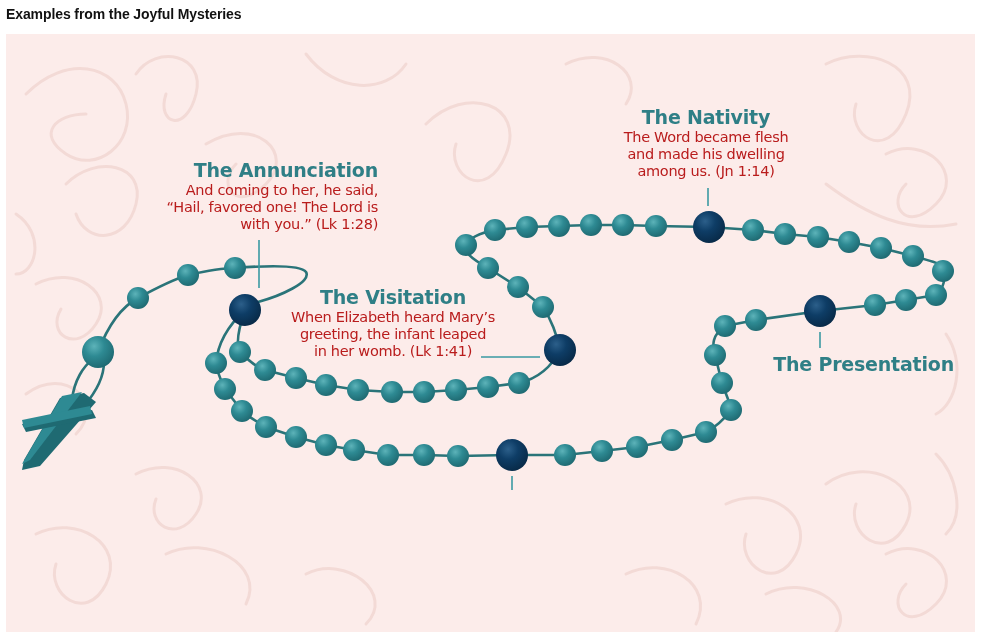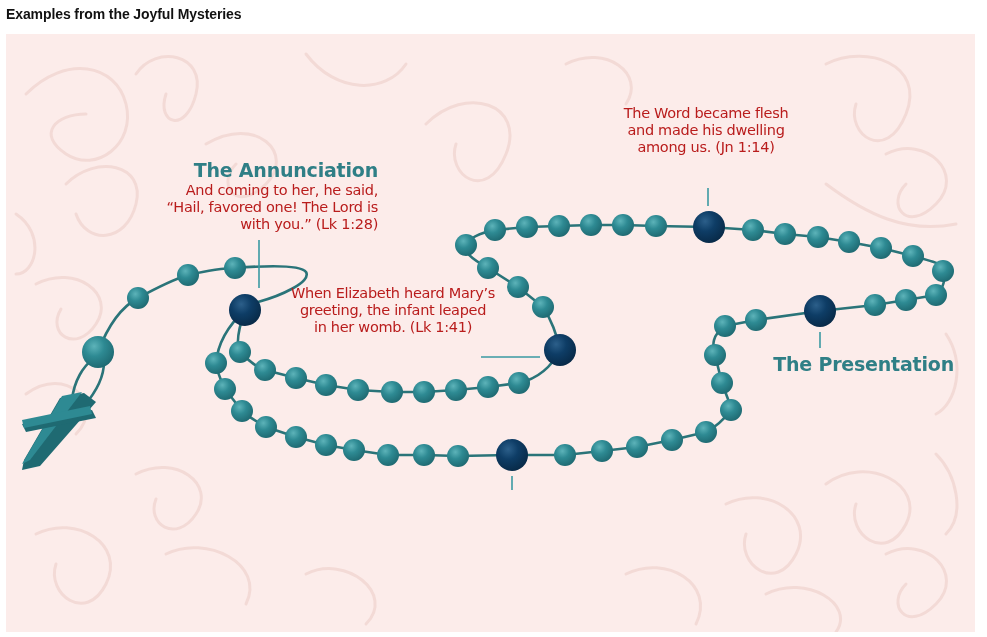--- a/index.html
+++ b/index.html
@@ -160,26 +160,28 @@
   </svg>
 
   <div class="label" style="left:102px; top:124px; width:270px;text-align:right;">
     <div class="title">The Annunciation</div>
     <div class="verse">And coming to her, he said,
 “Hail, favored one! The Lord is
 with you.” (Lk 1:28)</div>
   </div>
 
   <div class="label" style="left:575px; top:71px; width:250px;">
+    <div class="title">The Nativity</div>
     <div class="verse">The Word became flesh
 and made his dwelling
 among us. (Jn 1:14)</div>
   </div>
 
   <div class="label" style="left:252px; top:251px; width:270px;">
+    <div class="title">The Visitation</div>
     <div class="verse">When Elizabeth heard Mary’s
 greeting, the infant leaped
 in her womb. (Lk 1:41)</div>
   </div>
 
   <div class="label" style="left:728px; top:318px; width:220px;text-align:right;">
     <div class="title">The Presentation</div>
   </div>
 
   <div class="label" style="left:294px; top:454px; width:400px;">

